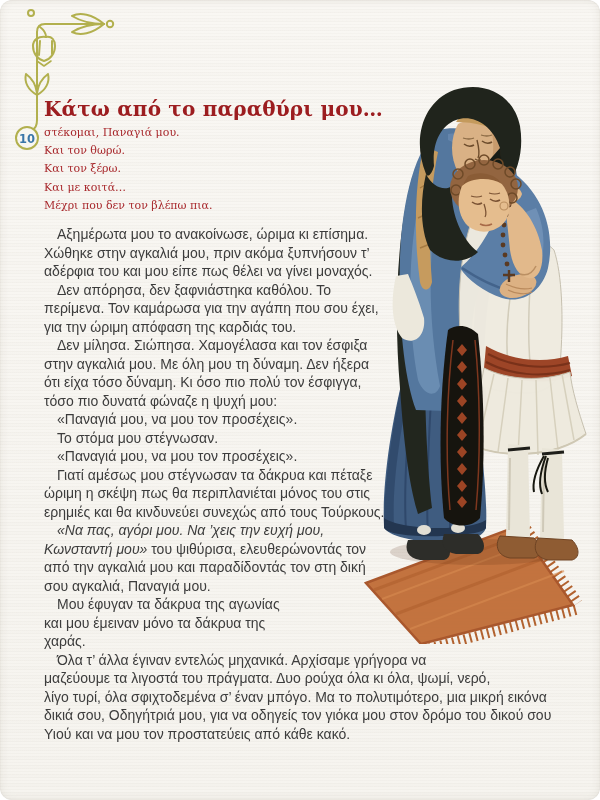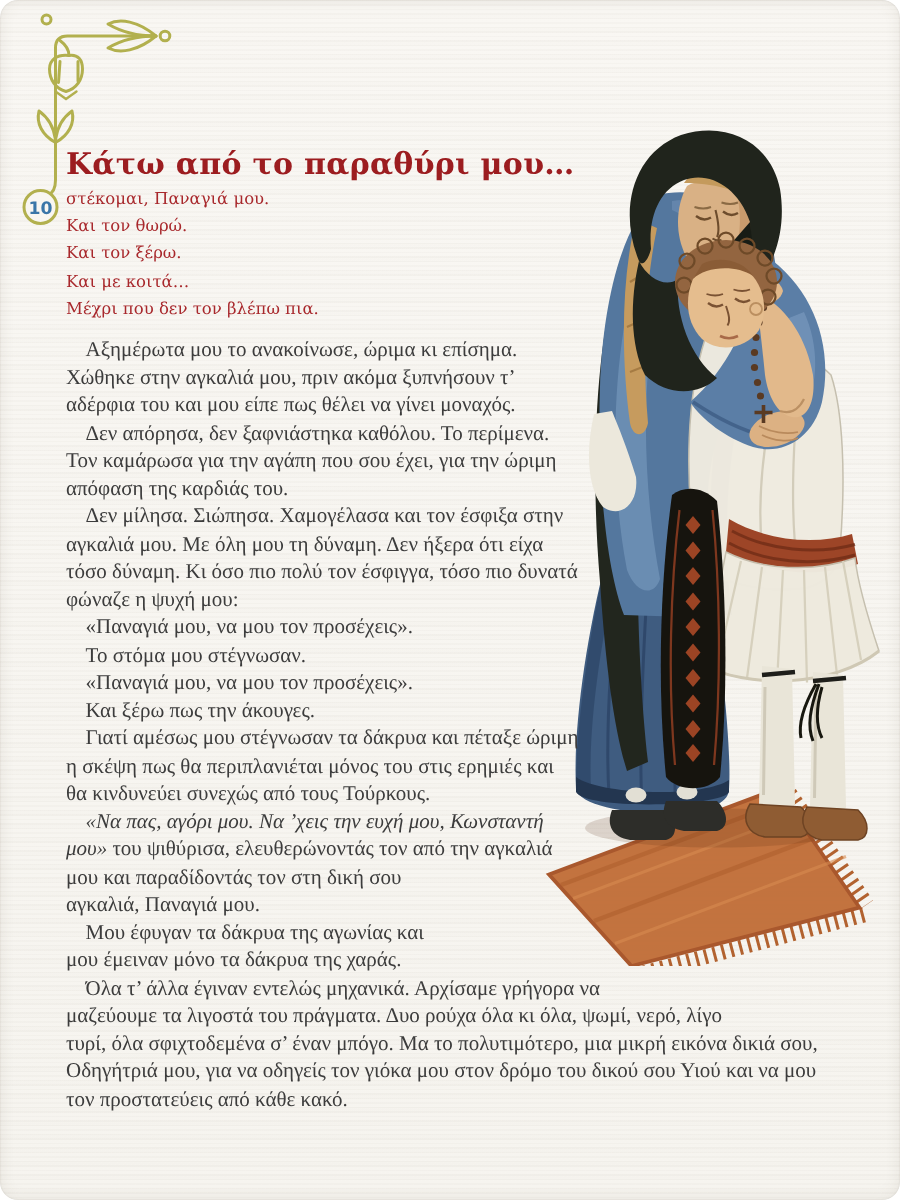--- a/index.html
+++ b/index.html
@@ -32,21 +32,21 @@
     font-family:"DejaVu Serif", serif;
     font-size:11px;
     line-height:18.2px;
     color:#a8282c;
   }
   .body{
     font-size:14px;
     line-height:18.5px;
     color:#3c3c3c;
   }
-  .body p{margin:0;text-indent:13px;text-align:left;font-family:Liberation Serif, serif;}
+  .body p{margin:0;text-indent:13px;text-align:left;}
   .it{font-style:italic;}
   .sp{float:right;clear:right;}
   .sp1{width:180px;height:352px;}
   .sp2{width:282px;height:66px;}
   .sp3{width:130px;height:19px;}
   .sp4{width:58px;height:19px;}
 </style>
 </head>
 <body>
 
@@ -213,20 +213,19 @@
       <div class="sp sp2"></div>
       <div class="sp sp3"></div>
       <div class="sp sp4"></div>
 
       <p>Αξημέρωτα μου το ανακοίνωσε, ώριμα κι επίσημα. Χώθηκε στην αγκαλιά μου, πριν ακόμα ξυπνήσουν τ’ αδέρφια του και μου είπε πως θέλει να γίνει μοναχός.</p>
       <p>Δεν απόρησα, δεν ξαφνιάστηκα καθόλου. Το περίμενα. Τον καμάρωσα για την αγάπη που σου έχει, για την ώριμη απόφαση της καρδιάς του.</p>
       <p>Δεν μίλησα. Σιώπησα. Χαμογέλασα και τον έσφιξα στην αγκαλιά μου. Με όλη μου τη δύναμη. Δεν ήξερα ότι είχα τόσο δύναμη. Κι όσο πιο πολύ τον έσφιγγα, τόσο πιο δυνατά φώναζε η ψυχή μου:</p>
       <p>«Παναγιά μου, να μου τον προσέχεις».</p>
       <p>Το στόμα μου στέγνωσαν.</p>
       <p>«Παναγιά μου, να μου τον προσέχεις».</p>
-      <p>Και ξέρω πως την άκουγες.</p>
       <p>Γιατί αμέσως μου στέγνωσαν τα δάκρυα και πέταξε ώριμη η σκέψη πως θα περιπλανιέται μόνος του στις ερημιές και θα κινδυνεύει συνεχώς από τους Τούρκους.</p>
       <p><span class="it">«Να πας, αγόρι μου. Να ’χεις την ευχή μου, Κωνσταντή μου»</span><span> του ψιθύρισα, ελευθερώνοντάς τον από την αγκαλιά μου και παραδίδοντάς τον στη δική σου αγκαλιά, Παναγιά μου.</span></p>
       <p>Μου έφυγαν τα δάκρυα της αγωνίας και μου έμειναν μόνο τα δάκρυα της χαράς.</p>
       <p>Όλα τ’ άλλα έγιναν εντελώς μηχανικά. Αρχίσαμε γρήγορα να μαζεύουμε τα λιγοστά του πράγματα. Δυο ρούχα όλα κι όλα, ψωμί, νερό, λίγο τυρί, όλα σφιχτοδεμένα σ’ έναν μπόγο. Μα το πολυτιμότερο, μια μικρή εικόνα δικιά σου, Οδηγήτριά μου, για να οδηγείς τον γιόκα μου στον δρόμο του δικού σου Υιού και να μου τον προστατεύεις από κάθε κακό.</p>
     </div>
   </div>
 </div>
 
 </body></html>

